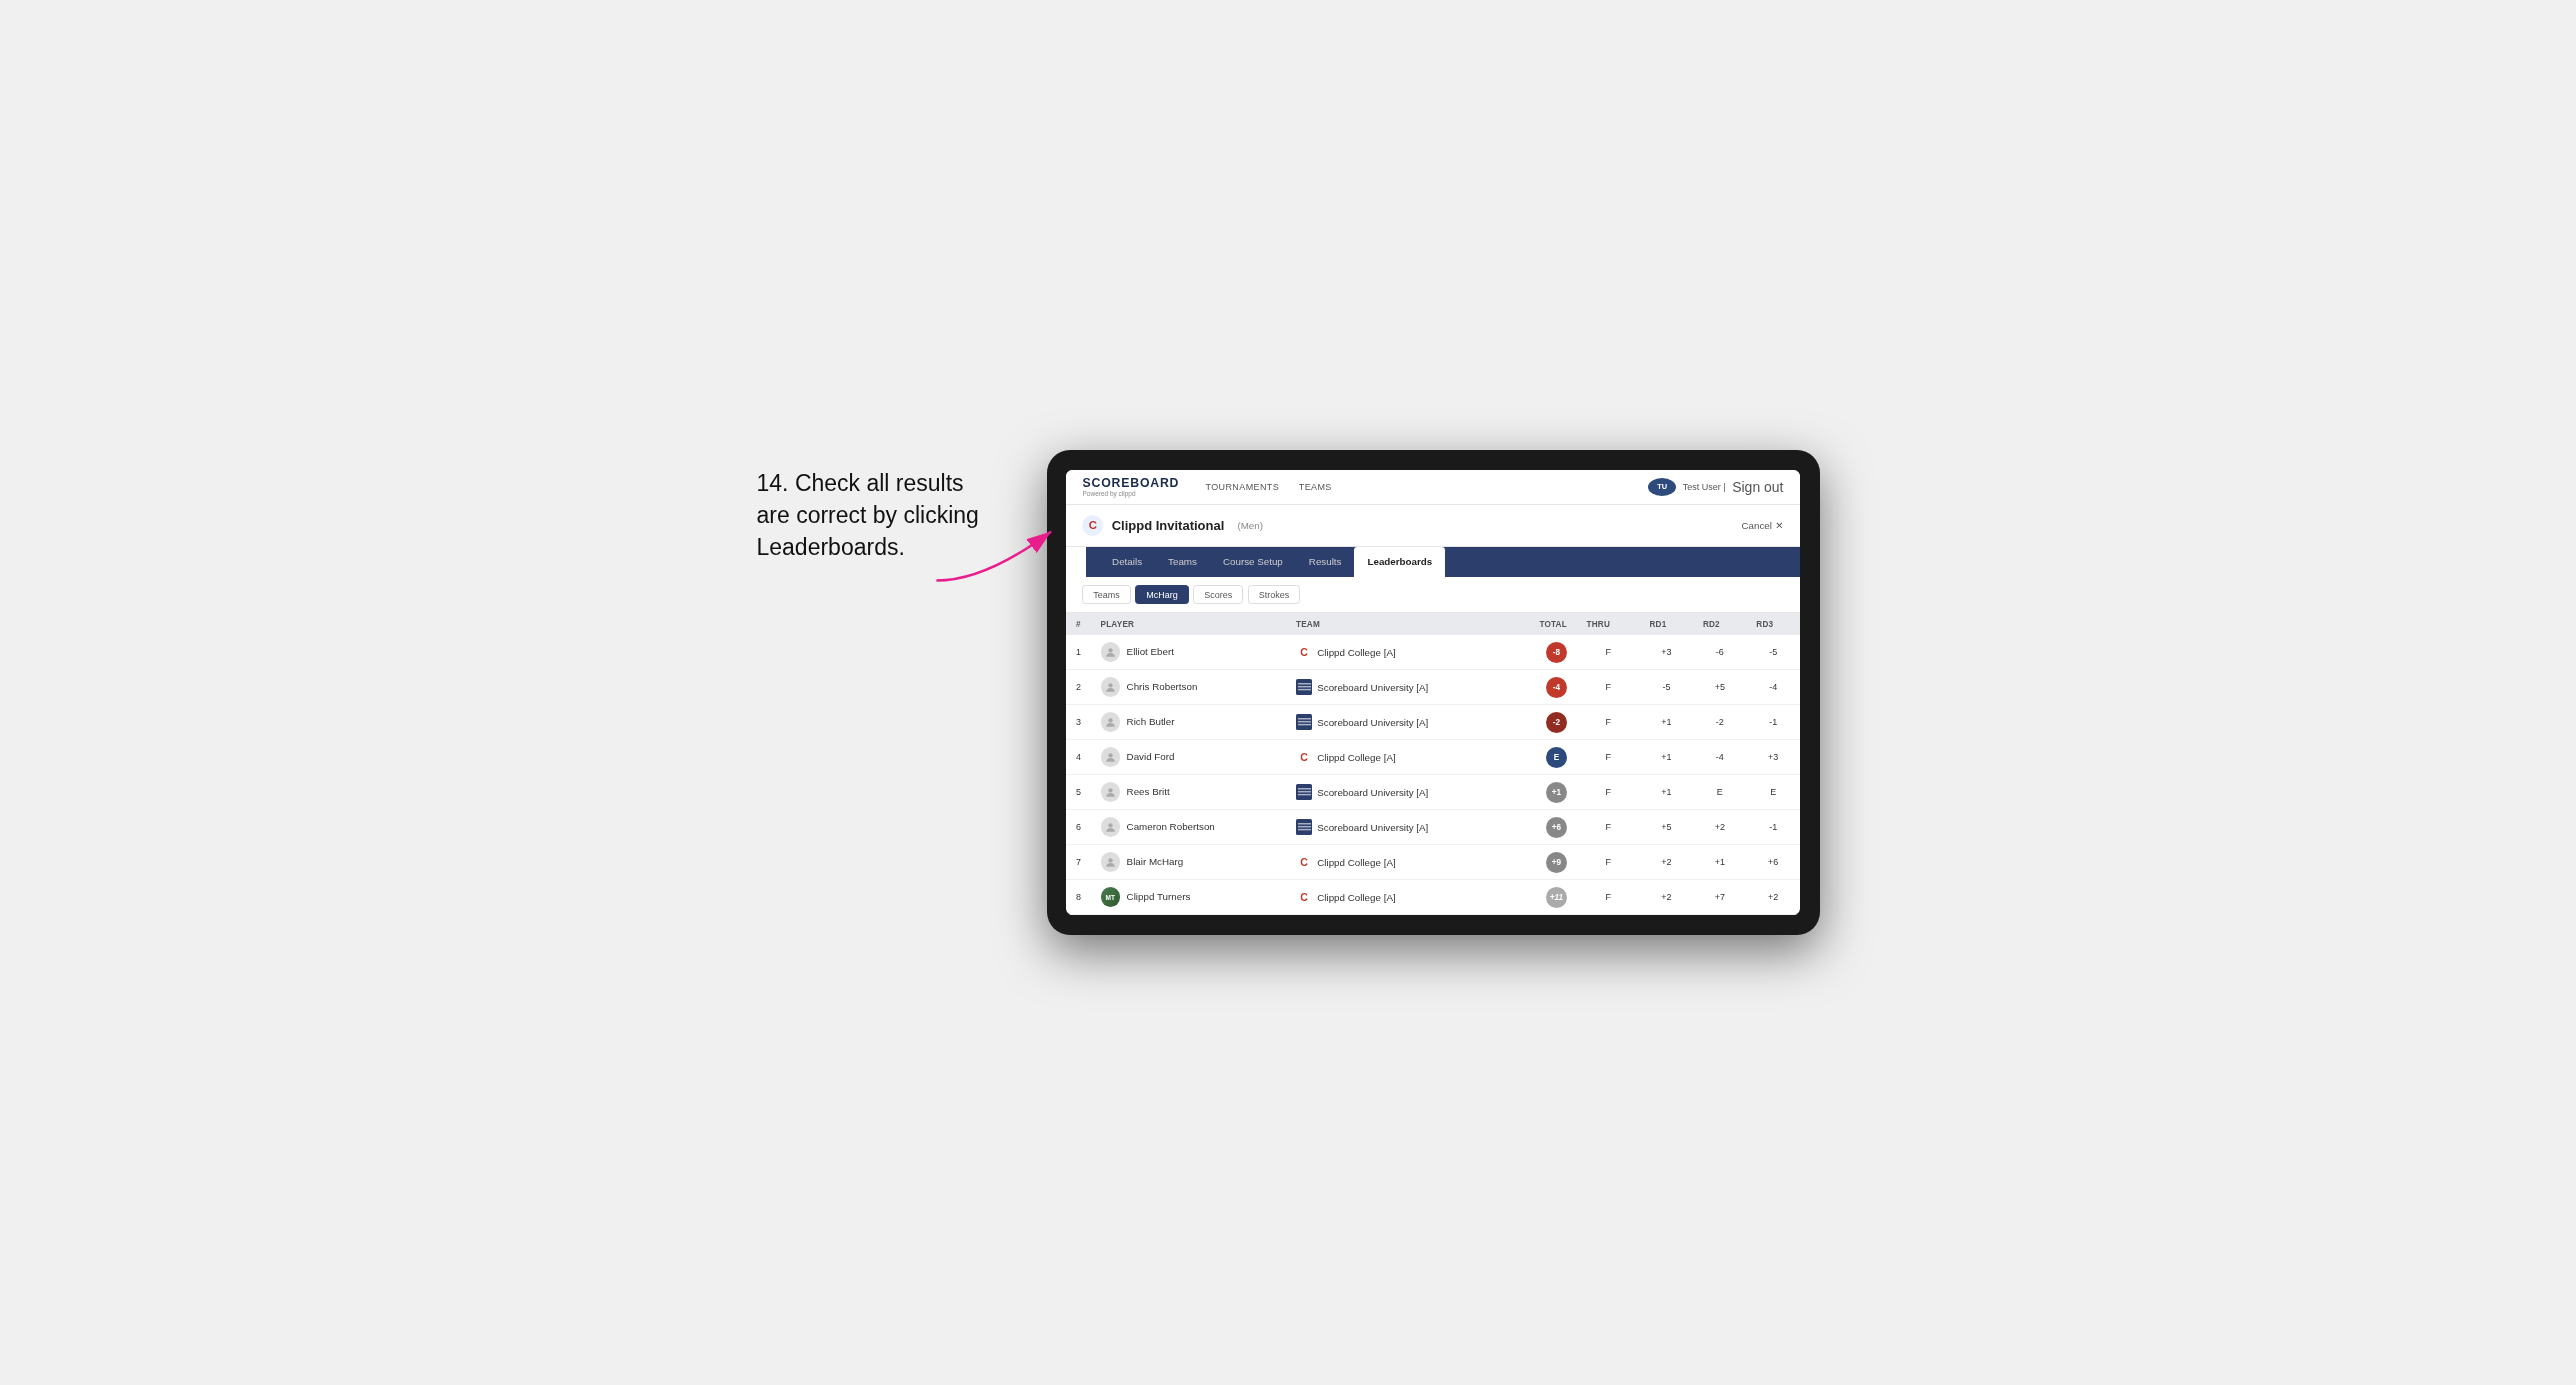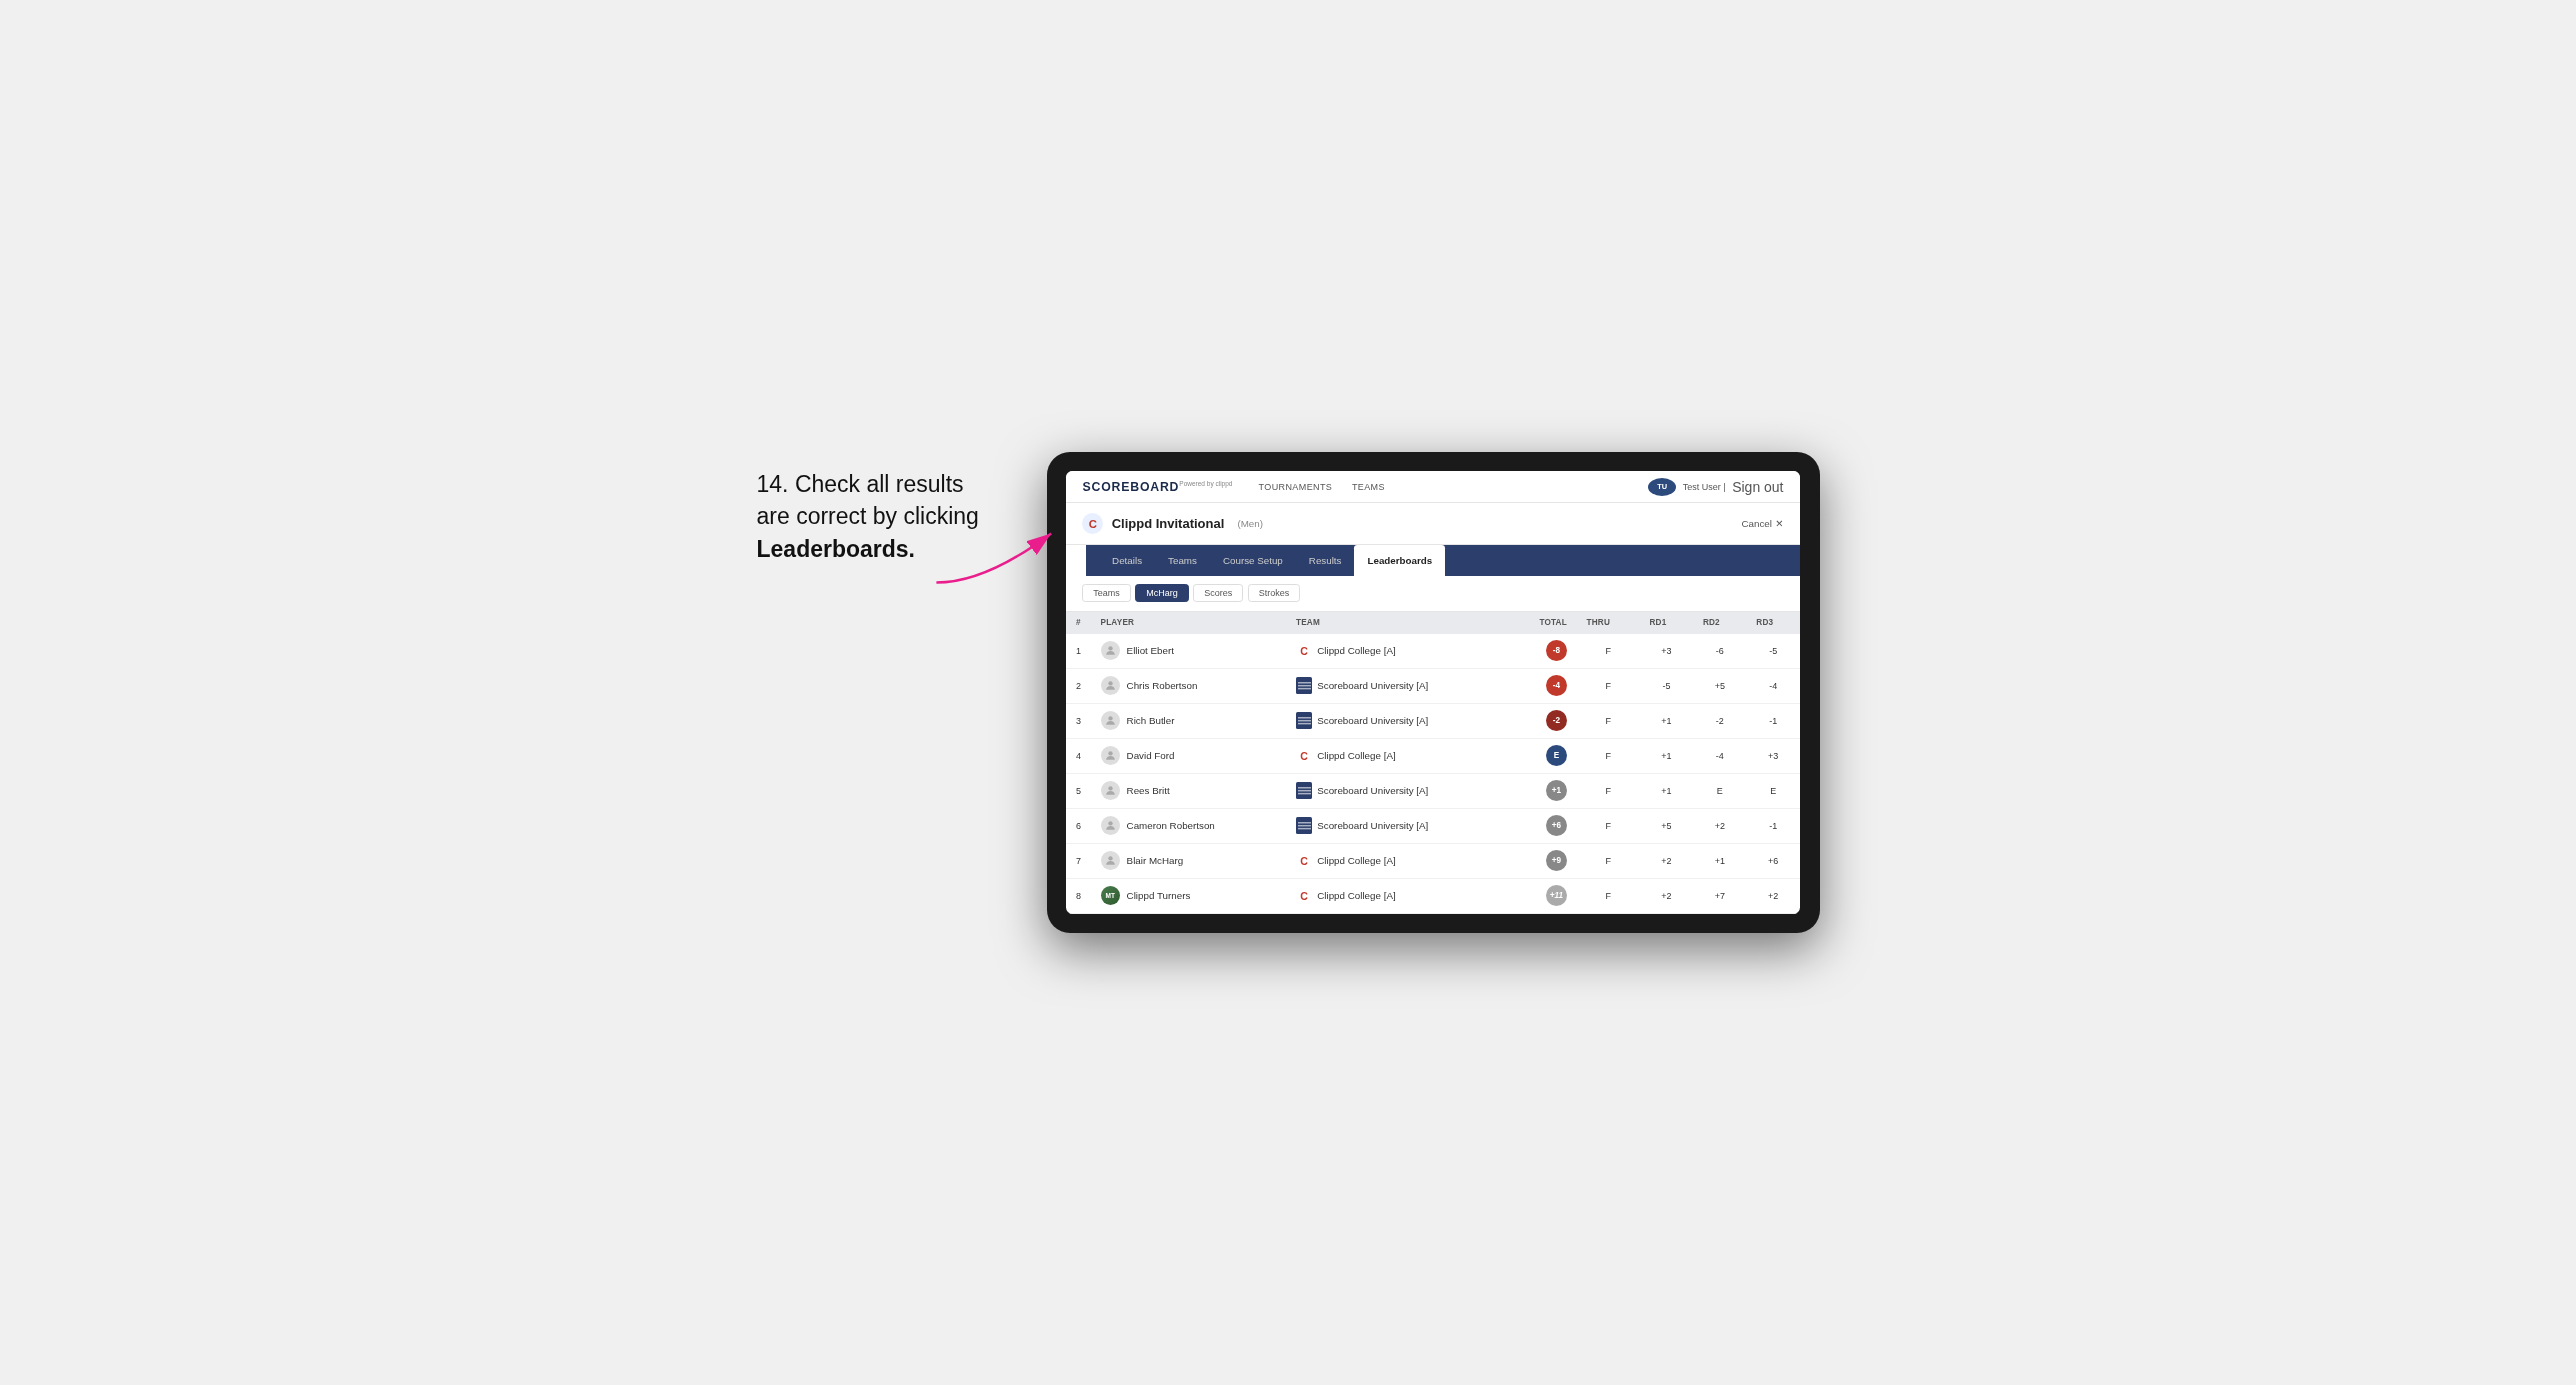--- a/index.html
+++ b/index.html
@@ -19,21 +19,21 @@
       position: relative;
     }
 
     .instruction-text {
       font-size: 23px;
       line-height: 1.4;
       color: #111;
     }
 
     .instruction-text strong {
-      font-weight: 700;
+      font-weight: 400;
       margin-top: 6px;
     }
 
     .tablet-frame {
       flex: 1;
       background: #1a1a1a;
       border-radius: 23px;
       padding: 19.6px;
       box-shadow: 0 16.4px 49px rgba(0,0,0,0.5);
       position: relative;
@@ -51,21 +51,21 @@
       background: #fff;
       border-bottom: 0.8px solid #e5e5e5;
       display: flex;
       align-items: center;
       padding: 6.5px 16.4px;
       gap: 19.6px;
     }
 
     .logo-area {
       display: flex;
-      flex-direction: row;
+      flex-direction: column;
       margin-right: 6.5px;
     }
 
     .logo-scoreboard {
       font-size: 12.3px;
       font-weight: 900;
       letter-spacing: 0.8px;
       color: #1a2a4a;
       text-transform: uppercase;
     }

